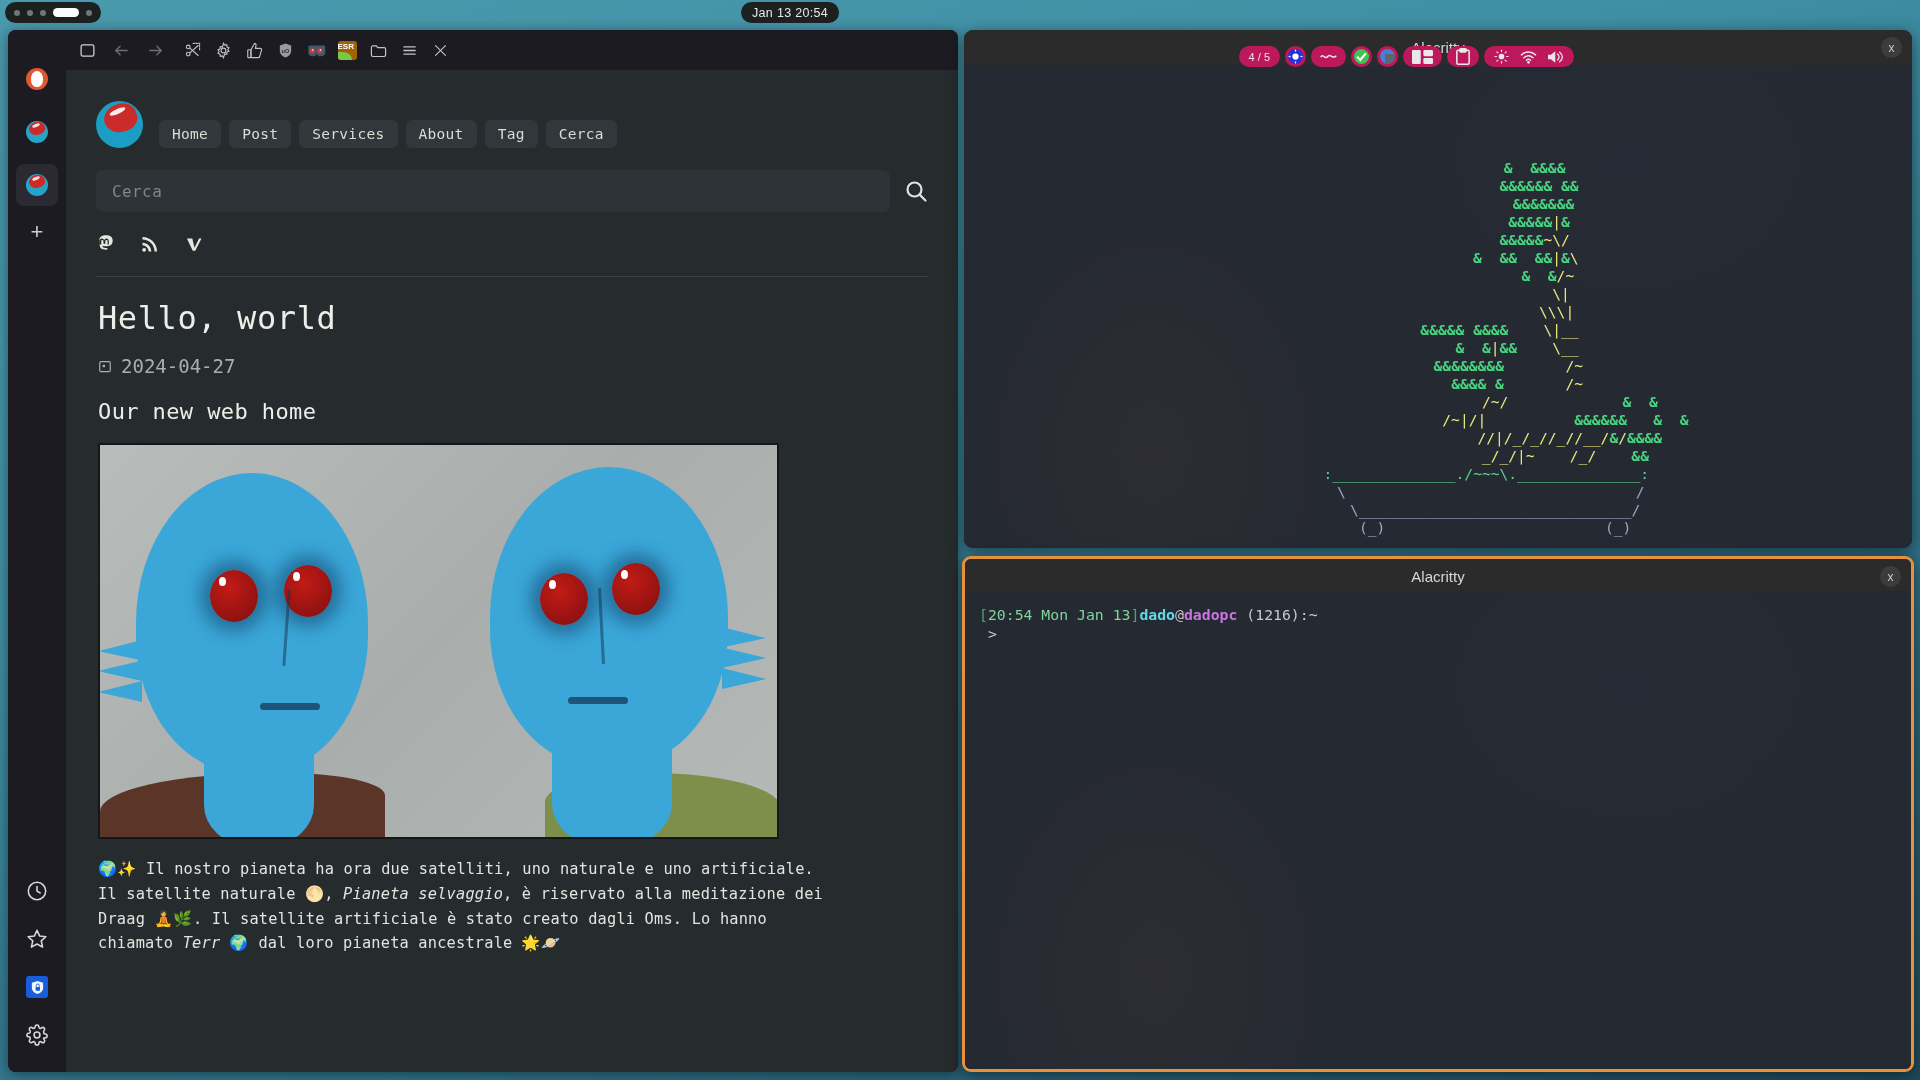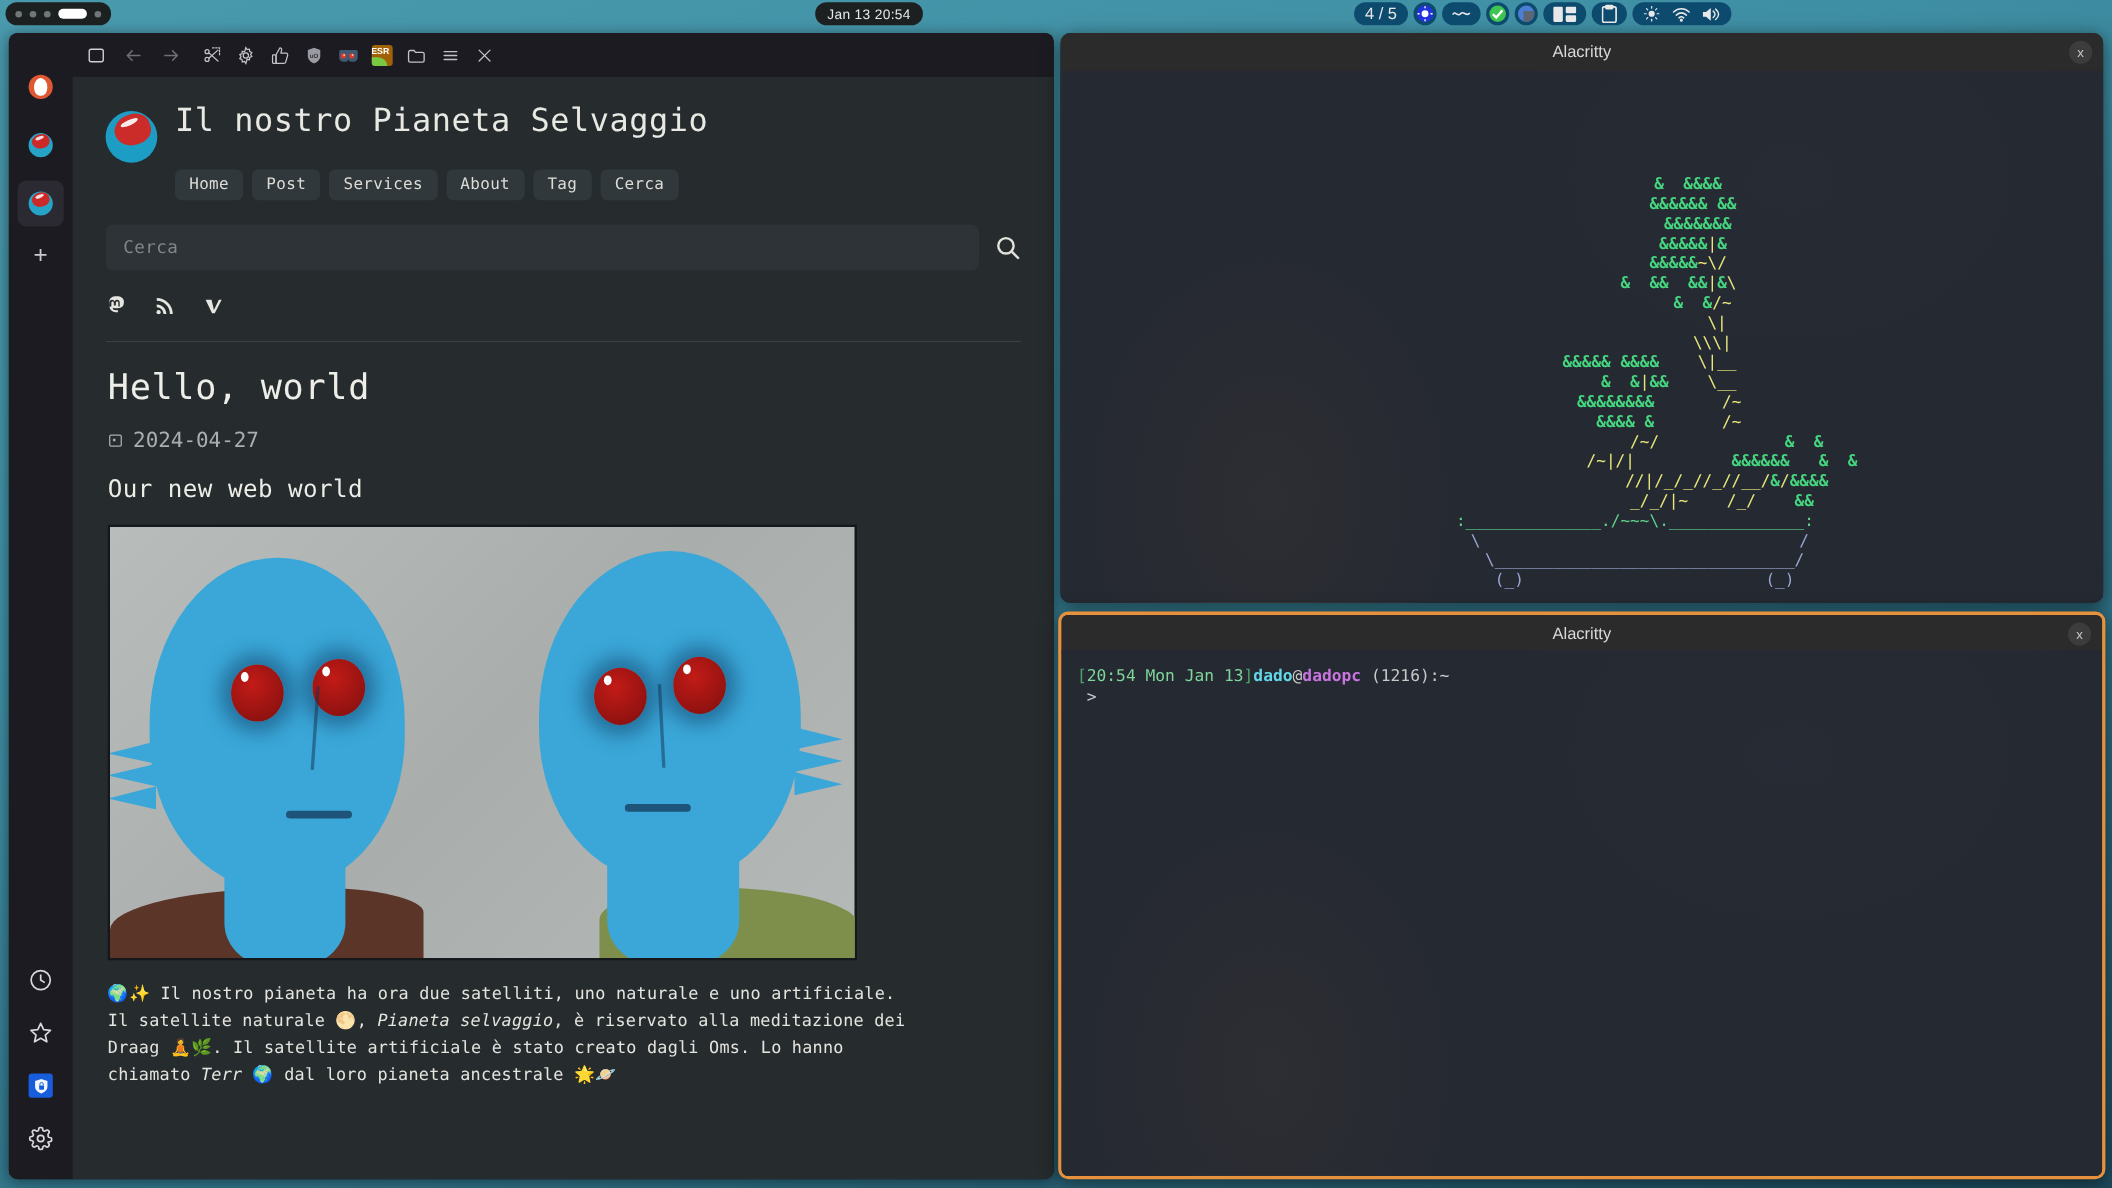--- a/index.html
+++ b/index.html
@@ -21,22 +21,22 @@
   .pill {
     background: #1d2021; border-radius: 11px;
     height: 21px; display: flex; align-items: center; justify-content: center;
     color: #e8e8e8; font-size: 12.5px; padding: 0 11px;
   }
   #workspaces { margin-left: 5px; padding: 0 9px; gap: 7px; }
   .ws-dot { width: 6px; height: 6px; border-radius: 50%; background: #6f7779; }
   .ws-dot.active { width: 26px; height: 9px; border-radius: 5px; background: #ffffff; }
   #clock-pill { position: absolute; left: 50%; transform: translateX(-50%); letter-spacing: .3px; }
   #tray { position: absolute; right: 6px; top: 2px; display: flex; align-items: center; gap: 5px; }
-  .tray-pill { background:#0c4a6e; border-radius:11px; height:21px; display:flex; align-items:center;
-               justify-content:center; gap:7px; padding:0 10px; color:#e6e6e6; font-size:15px; }
+  .tray-pill { background:#be185d; border-radius:11px; height:21px; display:flex; align-items:center;
+               justify-content:center; gap:7px; padding:0 10px; color:#e6e6e6; font-size:11px;margin-top:44px; }
   .cir { width: 15px; height: 15px; border-radius: 50%; display:block; }
 
   
   #firefox {
     position: absolute; left: 8px; top: 30px; width: 950px; height: 1042px;
     background: #1c1b22; border-radius: 8px; overflow: hidden;
     display: flex; box-shadow: 0 2px 14px rgba(0,0,0,.45);
   }
   
   #tabstrip {
@@ -478,21 +478,20 @@
         </span>
       </div>
     </div>
 
     <div id="page">
 
       <div id="site-header">
         <div id="brandrow">
           <div id="logo"></div>
           <div>
-            <div id="site-title">Il nostro Pianeta Selvaggio</div>
             <div id="nav">
               <span class="navitem">Home</span>
               <span class="navitem">Post</span>
               <span class="navitem">Services</span>
               <span class="navitem">About</span>
               <span class="navitem">Tag</span>
               <span class="navitem">Cerca</span>
             </div>
           </div>
         </div>
@@ -534,21 +533,21 @@
 
       <div id="article">
         <div id="post-title">Hello, world</div>
         <div id="post-date">
           <svg viewBox="0 0 24 24" fill="none" stroke="currentColor" stroke-width="2">
               <rect x="3" y="4.5" width="18" height="17" rx="2"></rect>
               <rect x="8" y="10" width="4" height="4" fill="currentColor" stroke="none"></rect>
             </svg>
           <span>2024-04-27</span>
         </div>
-        <div id="post-sub">Our new web world</div>
+        <div id="post-sub">Our new web home</div>
 
         <div id="post-img">
           <div class="shoulder sh1"></div>
           <div class="shoulder sh2"></div>
           <div class="neck n1"></div>
           <div class="neck n2"></div>
           <div class="ear ear1"></div>
           <div class="ear ear2"></div>
           <div class="head h1"></div>
           <div class="head h2"></div>

